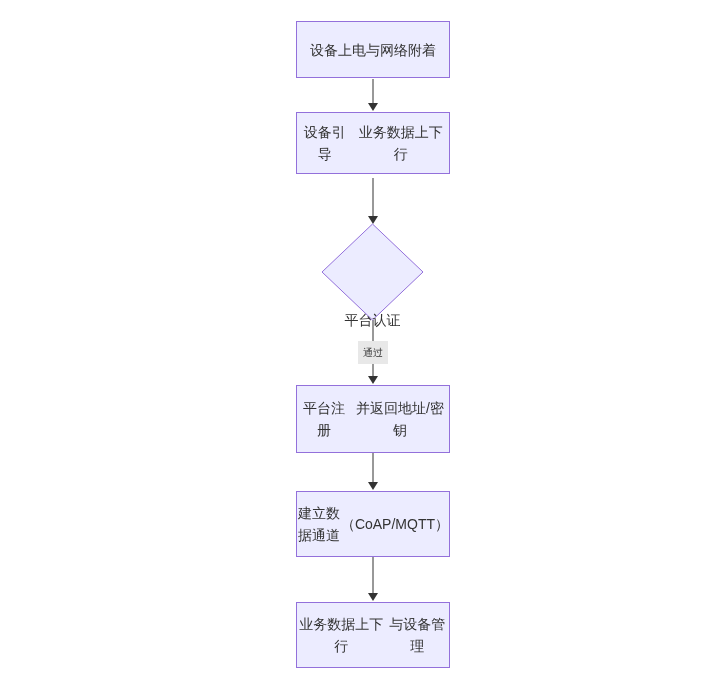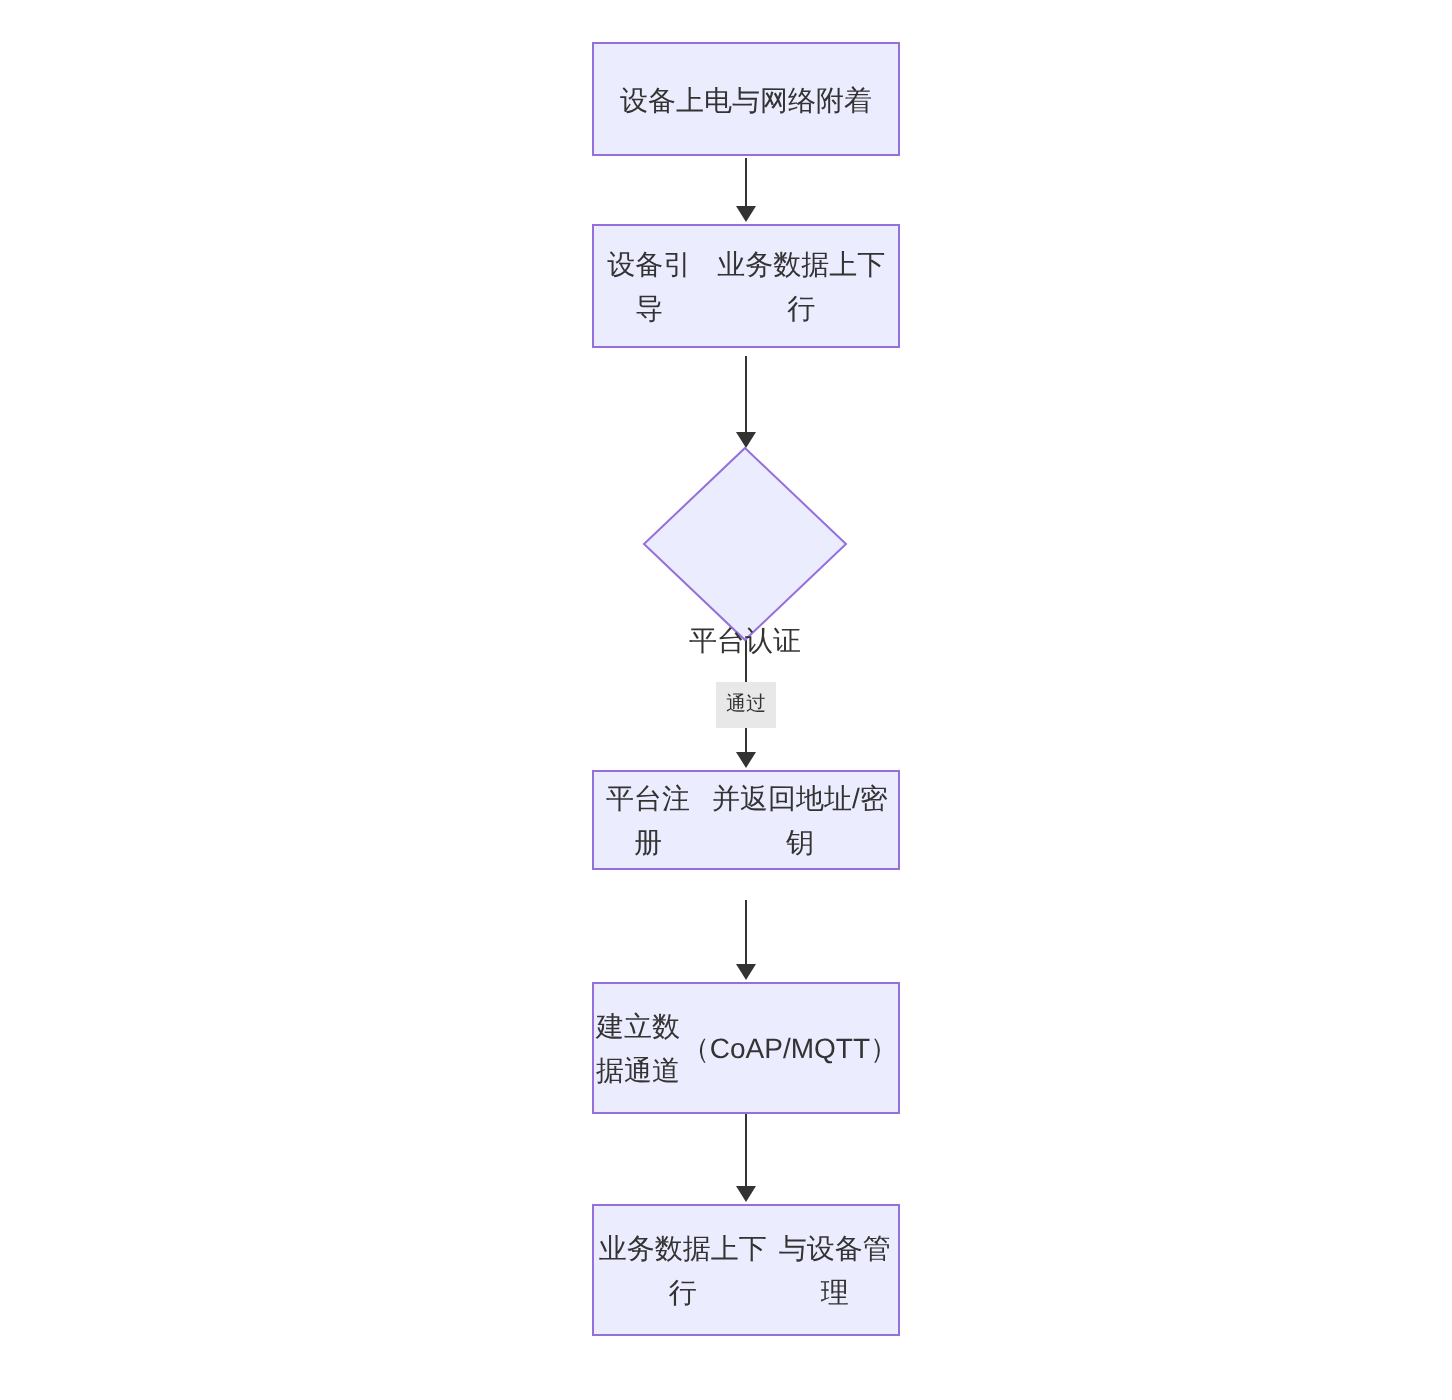--- a/index.html
+++ b/index.html
@@ -118,21 +118,21 @@
 
   <div class="node" style="left:296px;top:112px;width:154px;height:62px">
     <div>设备引导</div>
     <div>业务数据上下行</div>
   </div>
 
   <div class="diamond-label">平台认证</div>
 
   <div class="edge-label">通过</div>
 
-  <div class="node" style="left:296px;top:385px;width:154px;height:50px">
+  <div class="node" style="left:296px;top:385px;width:154px;height:68px">
     <div>平台注册</div>
     <div>并返回地址/密钥</div>
   </div>
 
   <div class="node" style="left:296px;top:602px;width:154px;height:66px">
     <div>业务数据上下行</div>
     <div>与设备管理</div>
   </div>
 
   <div class="node" style="left:296px;top:491px;width:154px;height:66px">

